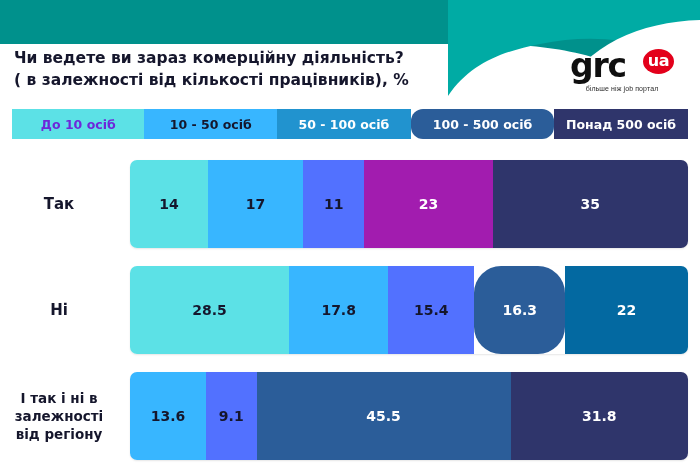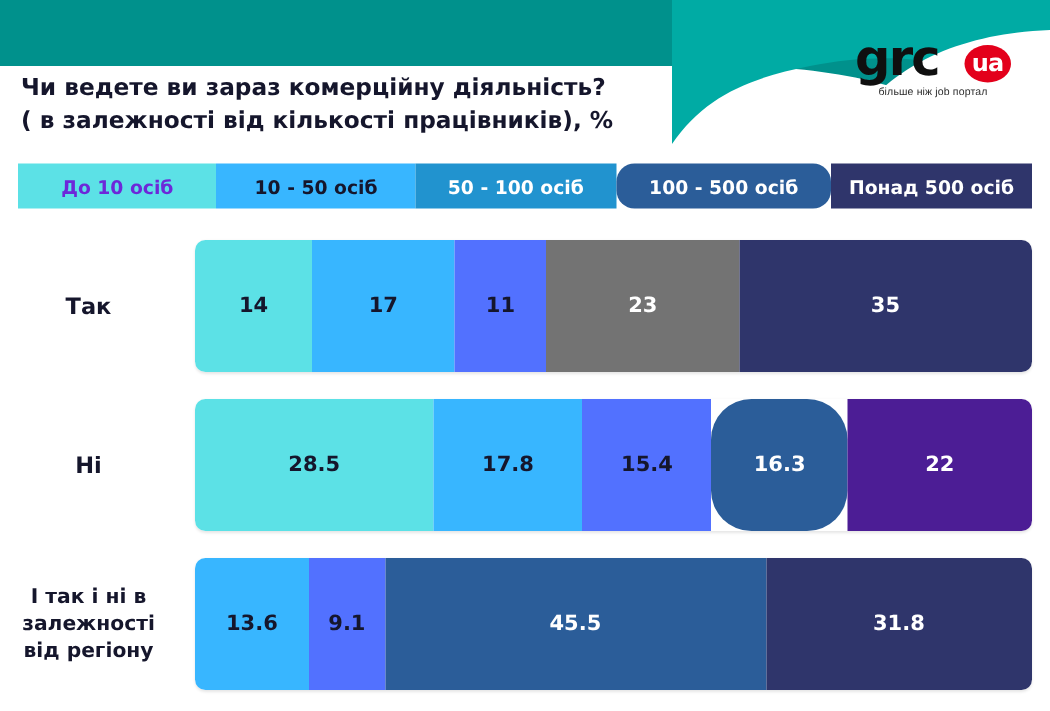--- a/index.html
+++ b/index.html
@@ -29,23 +29,24 @@
   #logo-block {
     position: absolute;
     right: 14px;
     top: 22px;
     width: 128px;
     text-align: center;
     line-height: 1;
   }
   #logo-mark {
     display: flex;
-    align-items: flex-end;
+    align-items: flex-start;
     justify-content: center;
     gap: 17px;
+    margin-top: 27px;
   }
   #logo-grc {
     font-family: "DejaVu Sans", sans-serif;
     font-weight: bold;
     font-size: 33px;
     letter-spacing: -1.2px;
     color: #0f0f0f;
   }
   #logo-ua {
     display: inline-flex;
@@ -203,21 +204,21 @@
       <div class="bar">
         <div class="seg" style="background: rgb(92, 225, 230); color: rgb(21, 22, 44); flex: 0 0 14%;">
           <span>14</span>
         </div>
         <div class="seg" style="background: rgb(56, 182, 255); color: rgb(21, 22, 44); flex: 0 0 17%;">
           <span>17</span>
         </div>
         <div class="seg" style="background: rgb(82, 113, 255); color: rgb(21, 22, 44); flex: 0 0 11%;">
           <span>11</span>
         </div>
-        <div class="seg" style="background: #737373; color: rgb(255, 255, 255); flex: 0 0 23%;">
+        <div class="seg" style="background: #a21caf; color: rgb(255, 255, 255); flex: 0 0 23%;">
           <span>23</span>
         </div>
         <div class="seg" style="background: rgb(47, 53, 107); color: rgb(255, 255, 255); flex: 0 0 35%;">
           <span>35</span>
         </div>
       </div>
     </div>
     <div class="row">
       <div class="row-label">
         <div>Ні</div>
@@ -228,21 +229,21 @@
         </div>
         <div class="seg" style="background: rgb(56, 182, 255); color: rgb(21, 22, 44); flex: 0 0 17.8%;">
           <span>17.8</span>
         </div>
         <div class="seg" style="background: rgb(82, 113, 255); color: rgb(21, 22, 44); flex: 0 0 15.4%;">
           <span>15.4</span>
         </div>
         <div class="seg" style="background: rgb(43, 93, 153); color: rgb(255, 255, 255); flex: 0 0 16.3%; border-radius: 27px;">
           <span>16.3</span>
         </div>
-        <div class="seg" style="background: #4c1d95; color: rgb(255, 255, 255); flex: 0 0 22%;">
+        <div class="seg" style="background: #0369a1; color: rgb(255, 255, 255); flex: 0 0 22%;">
           <span>22</span>
         </div>
       </div>
     </div>
     <div class="row">
       <div class="row-label multi">
         <div>І так і ні в</div>
         <div>залежності</div>
         <div>від  регіону</div>
       </div>

